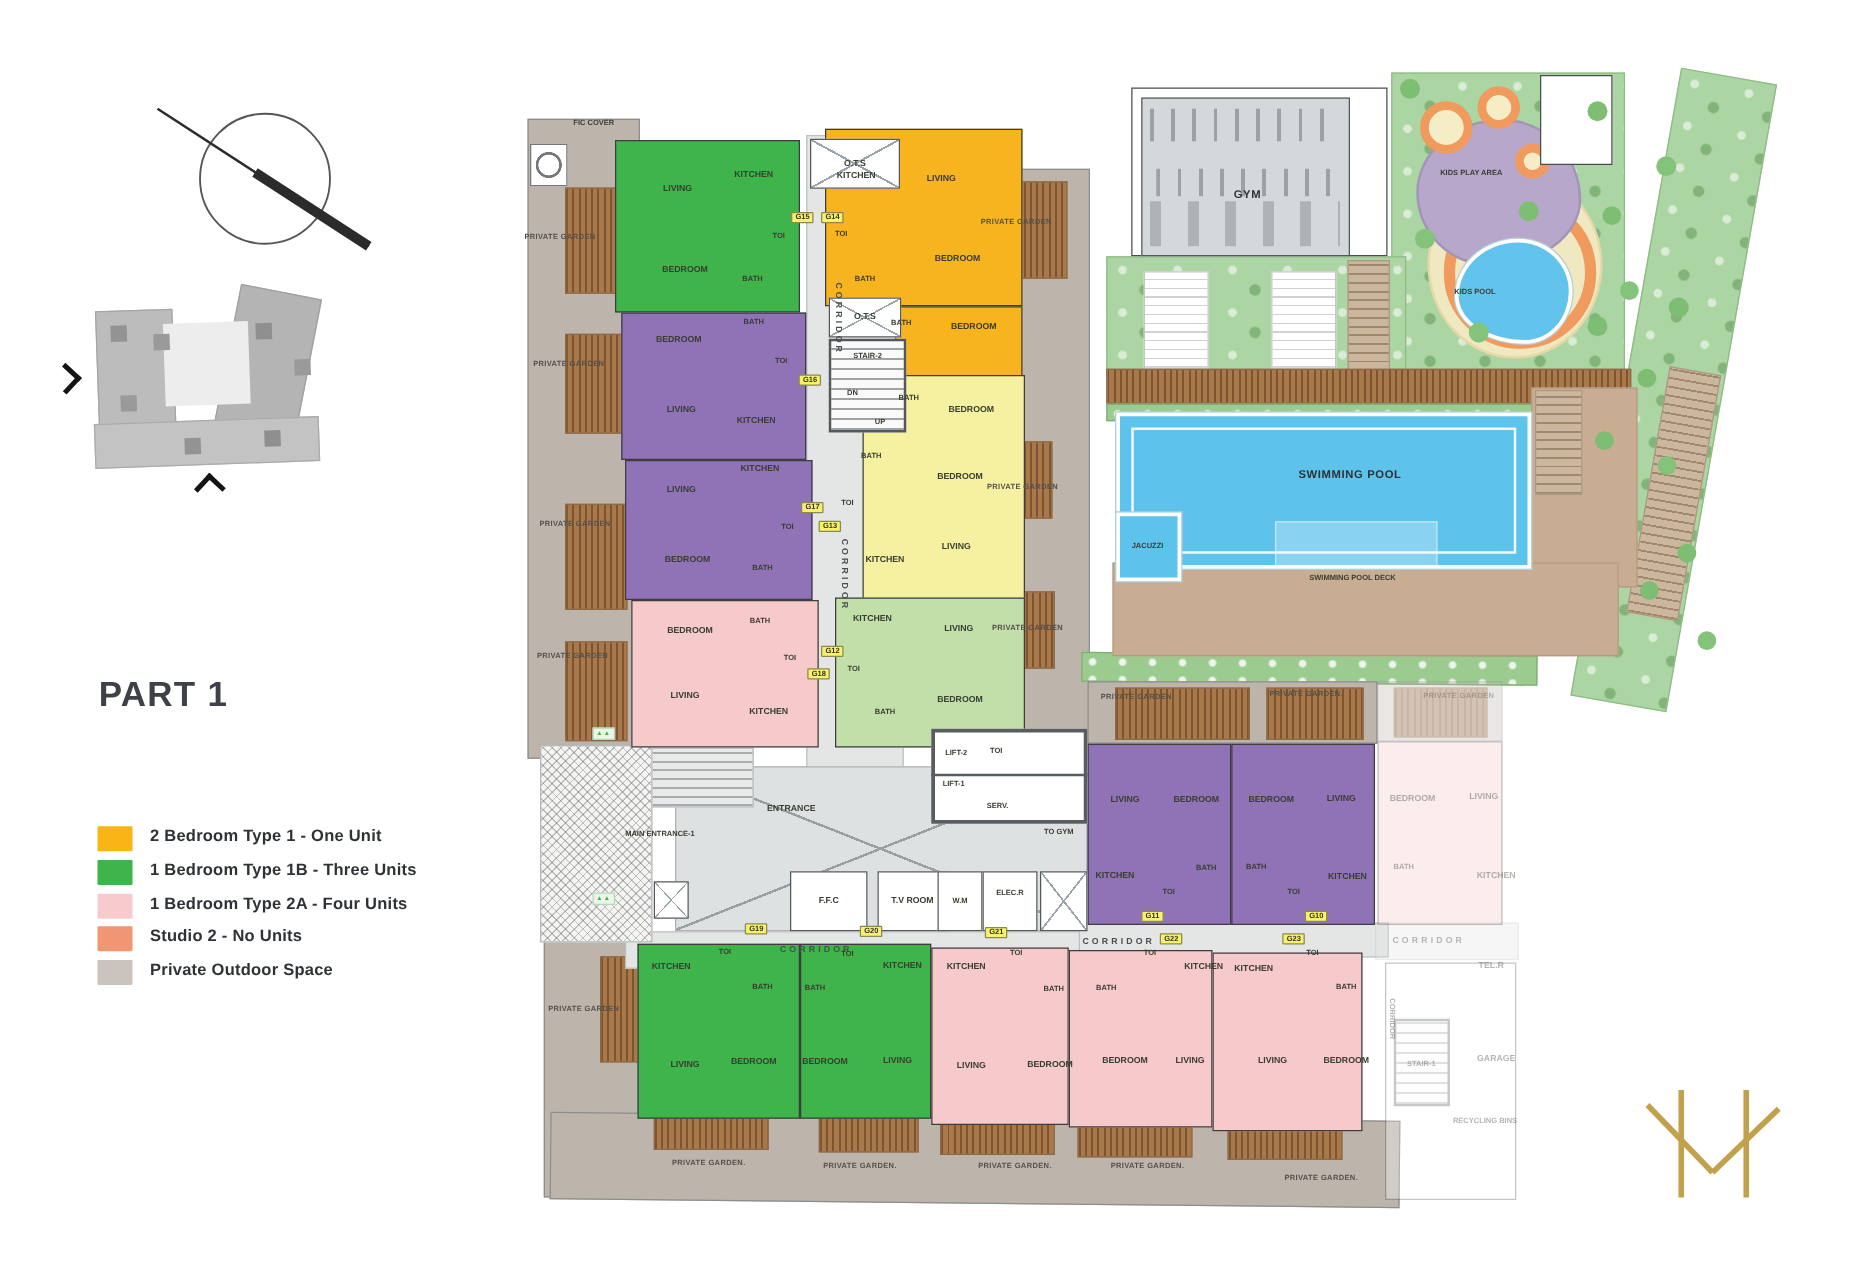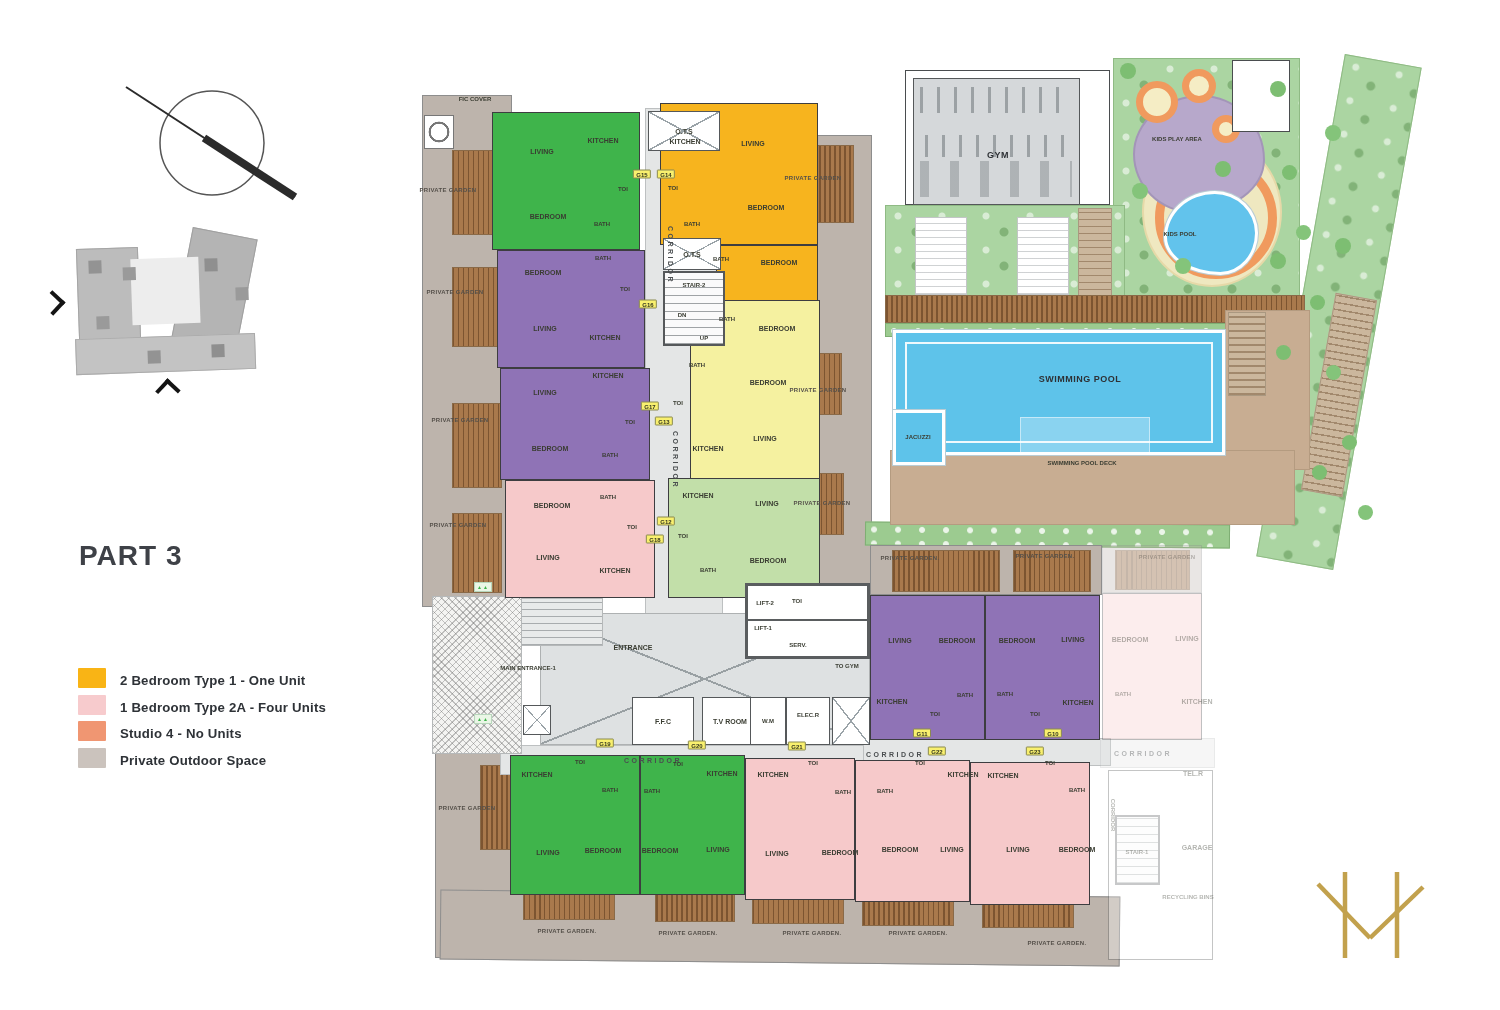--- a/index.html
+++ b/index.html
@@ -19,21 +19,21 @@
   .mm-b{left:14px;top:106px;width:180px;height:36px;background:#C3C3C3;border:1px solid #ababab;}
   .mm-c{left:72px;top:28px;width:68px;height:66px;background:#EDEDED;}
   .mm-dots{left:30px;top:28px;width:13px;height:13px;background:#939393;
     box-shadow:34px 8px 0 #9a9a9a,116px 2px 0 #8f8f8f,146px 32px 0 #9a9a9a,56px 92px 0 #939393,120px 88px 0 #8f8f8f,6px 56px 0 #9a9a9a;}
   .chev{position:absolute;width:14px;height:14px;border:solid #141414;border-width:0 4px 4px 0;}
   .chev-left{left:-16px;top:60px;transform:rotate(-45deg);}
   .chev-bottom{left:96px;top:152px;transform:rotate(-135deg);}
   #gf-abbr{position:absolute;left:76px;top:438px;font-size:72px;font-weight:700;letter-spacing:4px;color:var(--accent);line-height:1;}
   #gf-sub{position:absolute;left:79px;top:537px;font-size:28px;font-weight:700;color:var(--ink);letter-spacing:1px;line-height:1.38;}
   #legend{position:absolute;left:78px;top:661px;}
-  .lrow{display:flex;align-items:flex-end;height:26.8px;}
+  .lrow{display:flex;align-items:flex-start;height:26.8px;}
   .sw{width:28px;height:20px;border-radius:1px;flex:0 0 28px;}
   .lt{margin-left:14px;font-size:13.2px;font-weight:700;color:#2E3237;letter-spacing:.2px;}
   #brand-logo{position:absolute;left:1300px;top:836px;}
 
   #plan{position:absolute;left:420px;top:45px;width:985px;height:935px;}
   .zone{position:absolute;box-sizing:border-box;}
   .u{border:1.6px solid #3D3D40;}
   .uo{background:var(--uo);} .uy{background:var(--uy);} .ul{background:var(--ul);}
   .ug{background:var(--ug);} .uk{background:var(--uk);} .up{background:var(--up);}
   .garden{background:var(--gardengray);border:1px solid #8D8D8D;}
@@ -110,35 +110,39 @@
     <div class="mm mm-l"></div>
     <div class="mm mm-r"></div>
     <div class="mm mm-b"></div>
     <div class="mm mm-c"></div>
     <div class="mm mm-dots"></div>
     <span class="chev chev-left"></span>
     <span class="chev chev-bottom"></span>
   </div>
 
   <div id="gf-sub">
-    <div>PART 3</div>
+    <div>PART 1</div>
   </div>
 
   <div id="legend">
       <div class="lrow">
         <span class="sw" style="background: rgb(249, 180, 21);"></span>
         <span class="lt">2 Bedroom Type 1 - One Unit</span>
       </div>
       <div class="lrow">
+        <span class="sw" style="background: rgb(63, 180, 75);"></span>
+        <span class="lt">1 Bedroom Type 1B - Three Units</span>
+      </div>
+      <div class="lrow">
         <span class="sw" style="background: rgb(247, 203, 205);"></span>
         <span class="lt">1 Bedroom Type 2A - Four Units</span>
       </div>
       <div class="lrow">
         <span class="sw" style="background: rgb(240, 150, 114);"></span>
-        <span class="lt">Studio 4 - No Units</span>
+        <span class="lt">Studio 2 - No Units</span>
       </div>
       <div class="lrow">
         <span class="sw" style="background: rgb(203, 195, 189);"></span>
         <span class="lt">Private Outdoor Space</span>
       </div>
     </div>
 </div>
 
 <div id="plan">
     <div class="zone garden" style="left: 2px; top: 50px; width: 90px; height: 512px;"></div>

